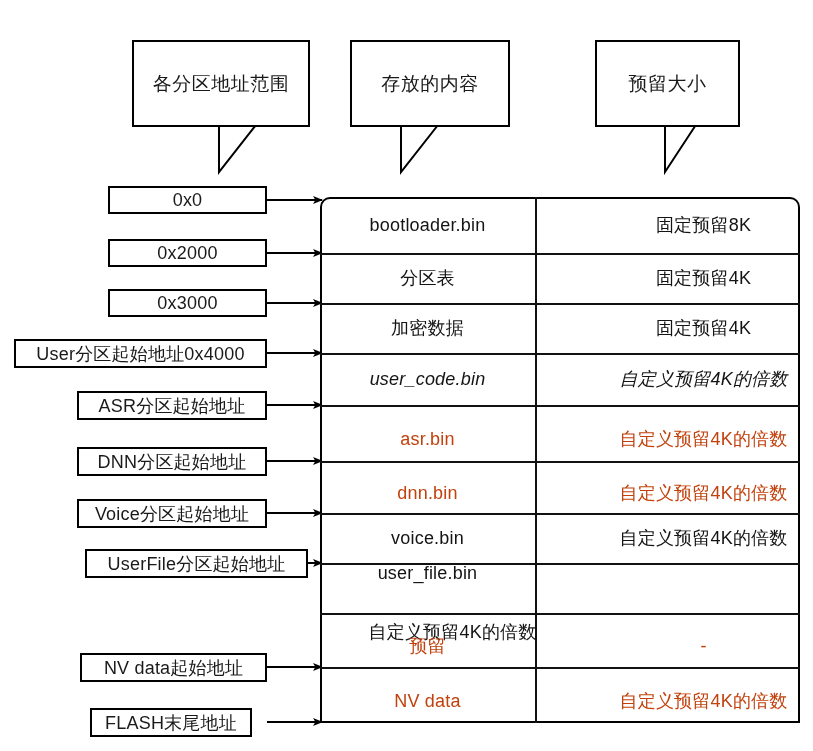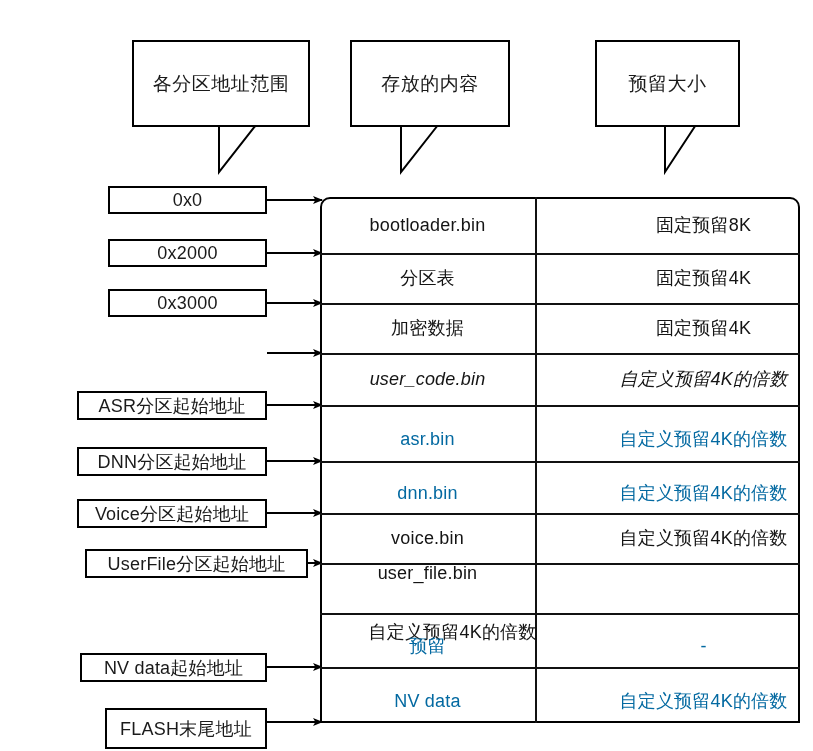--- a/index.html
+++ b/index.html
@@ -70,21 +70,21 @@
     letter-spacing:0.2px;
     white-space:nowrap;
   }
   .cell.c1{width:215px;}
   .cell.c2{width:265px;}
   .vdiv{
     position:absolute;left:215px;top:0;width:0;height:526px;
     border-left:2px solid #111;
   }
   .ink-dark{color:#141414;}
-  .ink-gray{color:#0369a1;margin-top:12px;}
+  .ink-gray{color:#c2410c;margin-top:12px;}
 </style>
 </head>
 <body>
 
 <div class="stage">
 
   <div class="callout" style="left:132px;top:24px;">
     <svg width="180" height="150">
       <path d="M 87 87 L 87 148 L 135 87" fill="#ffffff" stroke="#000000" stroke-width="2" stroke-linejoin="miter"></path>
       <path d="M 87 86 L 135 86" stroke="#ffffff" stroke-width="3"></path>
@@ -122,26 +122,27 @@
     <line x1="267" y1="461" x2="322" y2="461" stroke="#000" stroke-width="2" marker-end="url(#ah)"></line>
     <line x1="267" y1="513" x2="322" y2="513" stroke="#000" stroke-width="2" marker-end="url(#ah)"></line>
     <line x1="267" y1="563" x2="322" y2="563" stroke="#000" stroke-width="2" marker-end="url(#ah)"></line>
     <line x1="267" y1="667" x2="322" y2="667" stroke="#000" stroke-width="2" marker-end="url(#ah)"></line>
     <line x1="267" y1="722" x2="322" y2="722" stroke="#000" stroke-width="2" marker-end="url(#ah)"></line>
   </svg>
 
   <div class="addr-box" style="left:108px;top:186px;width:159px;height:28px;">0x0</div>
   <div class="addr-box" style="left:108px;top:239px;width:159px;height:28px;">0x2000</div>
   <div class="addr-box" style="left:108px;top:289px;width:159px;height:28px;">0x3000</div>
+  <div class="addr-box" style="left:14px;top:339px;width:253px;height:29px;">User分区起始地址0x4000</div>
   <div class="addr-box" style="left:77px;top:391px;width:190px;height:29px;">ASR分区起始地址</div>
   <div class="addr-box" style="left:77px;top:447px;width:190px;height:29px;">DNN分区起始地址</div>
   <div class="addr-box" style="left:77px;top:499px;width:190px;height:29px;">Voice分区起始地址</div>
   <div class="addr-box" style="left:44px;top:549px;width:223px;height:29px;margin-left:41px;">UserFile分区起始地址</div>
   <div class="addr-box" style="left:80px;top:653px;width:187px;height:29px;">NV data起始地址</div>
-  <div class="addr-box" style="left:105px;top:708px;width:162px;height:41px;">FLASH末尾地址</div>
+  <div class="addr-box" style="left:90px;top:708px;width:162px;height:29px;">FLASH末尾地址</div>
 
   <div class="table-wrap">
     <div class="tbl-outline"></div>
     <div class="vdiv"></div>
 
     <div class="row" style="top:0px;height:56px;">
       <div class="cell c1 ink-dark">bootloader.bin</div>
       <div class="cell c2 ink-dark">固定预留8K</div>
     </div>
 

